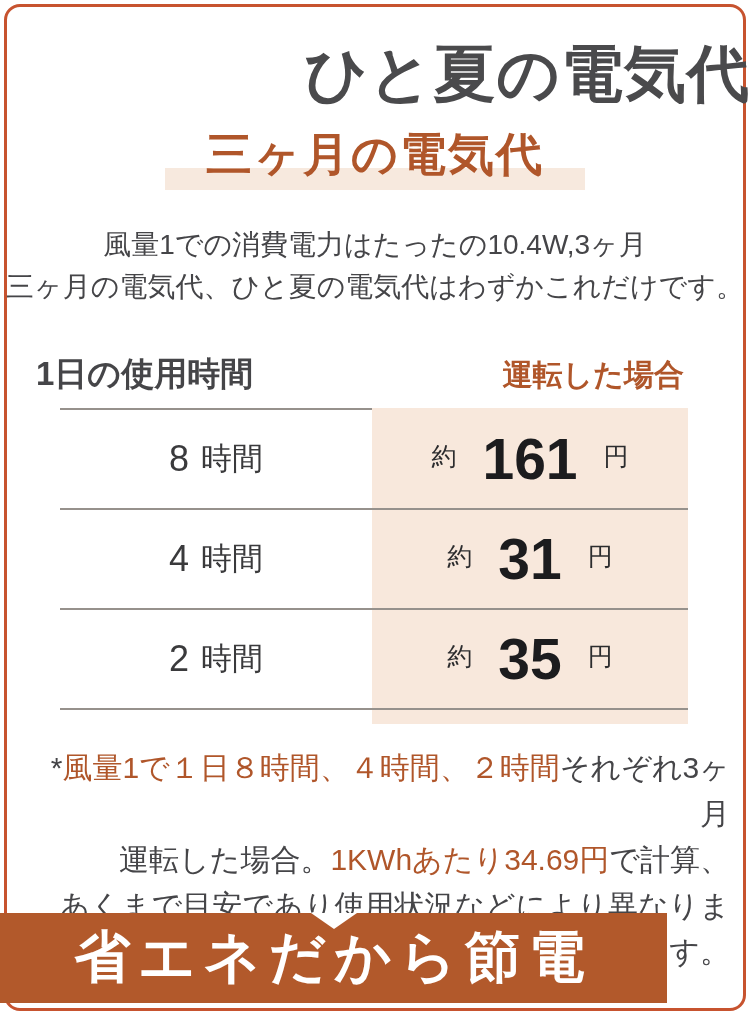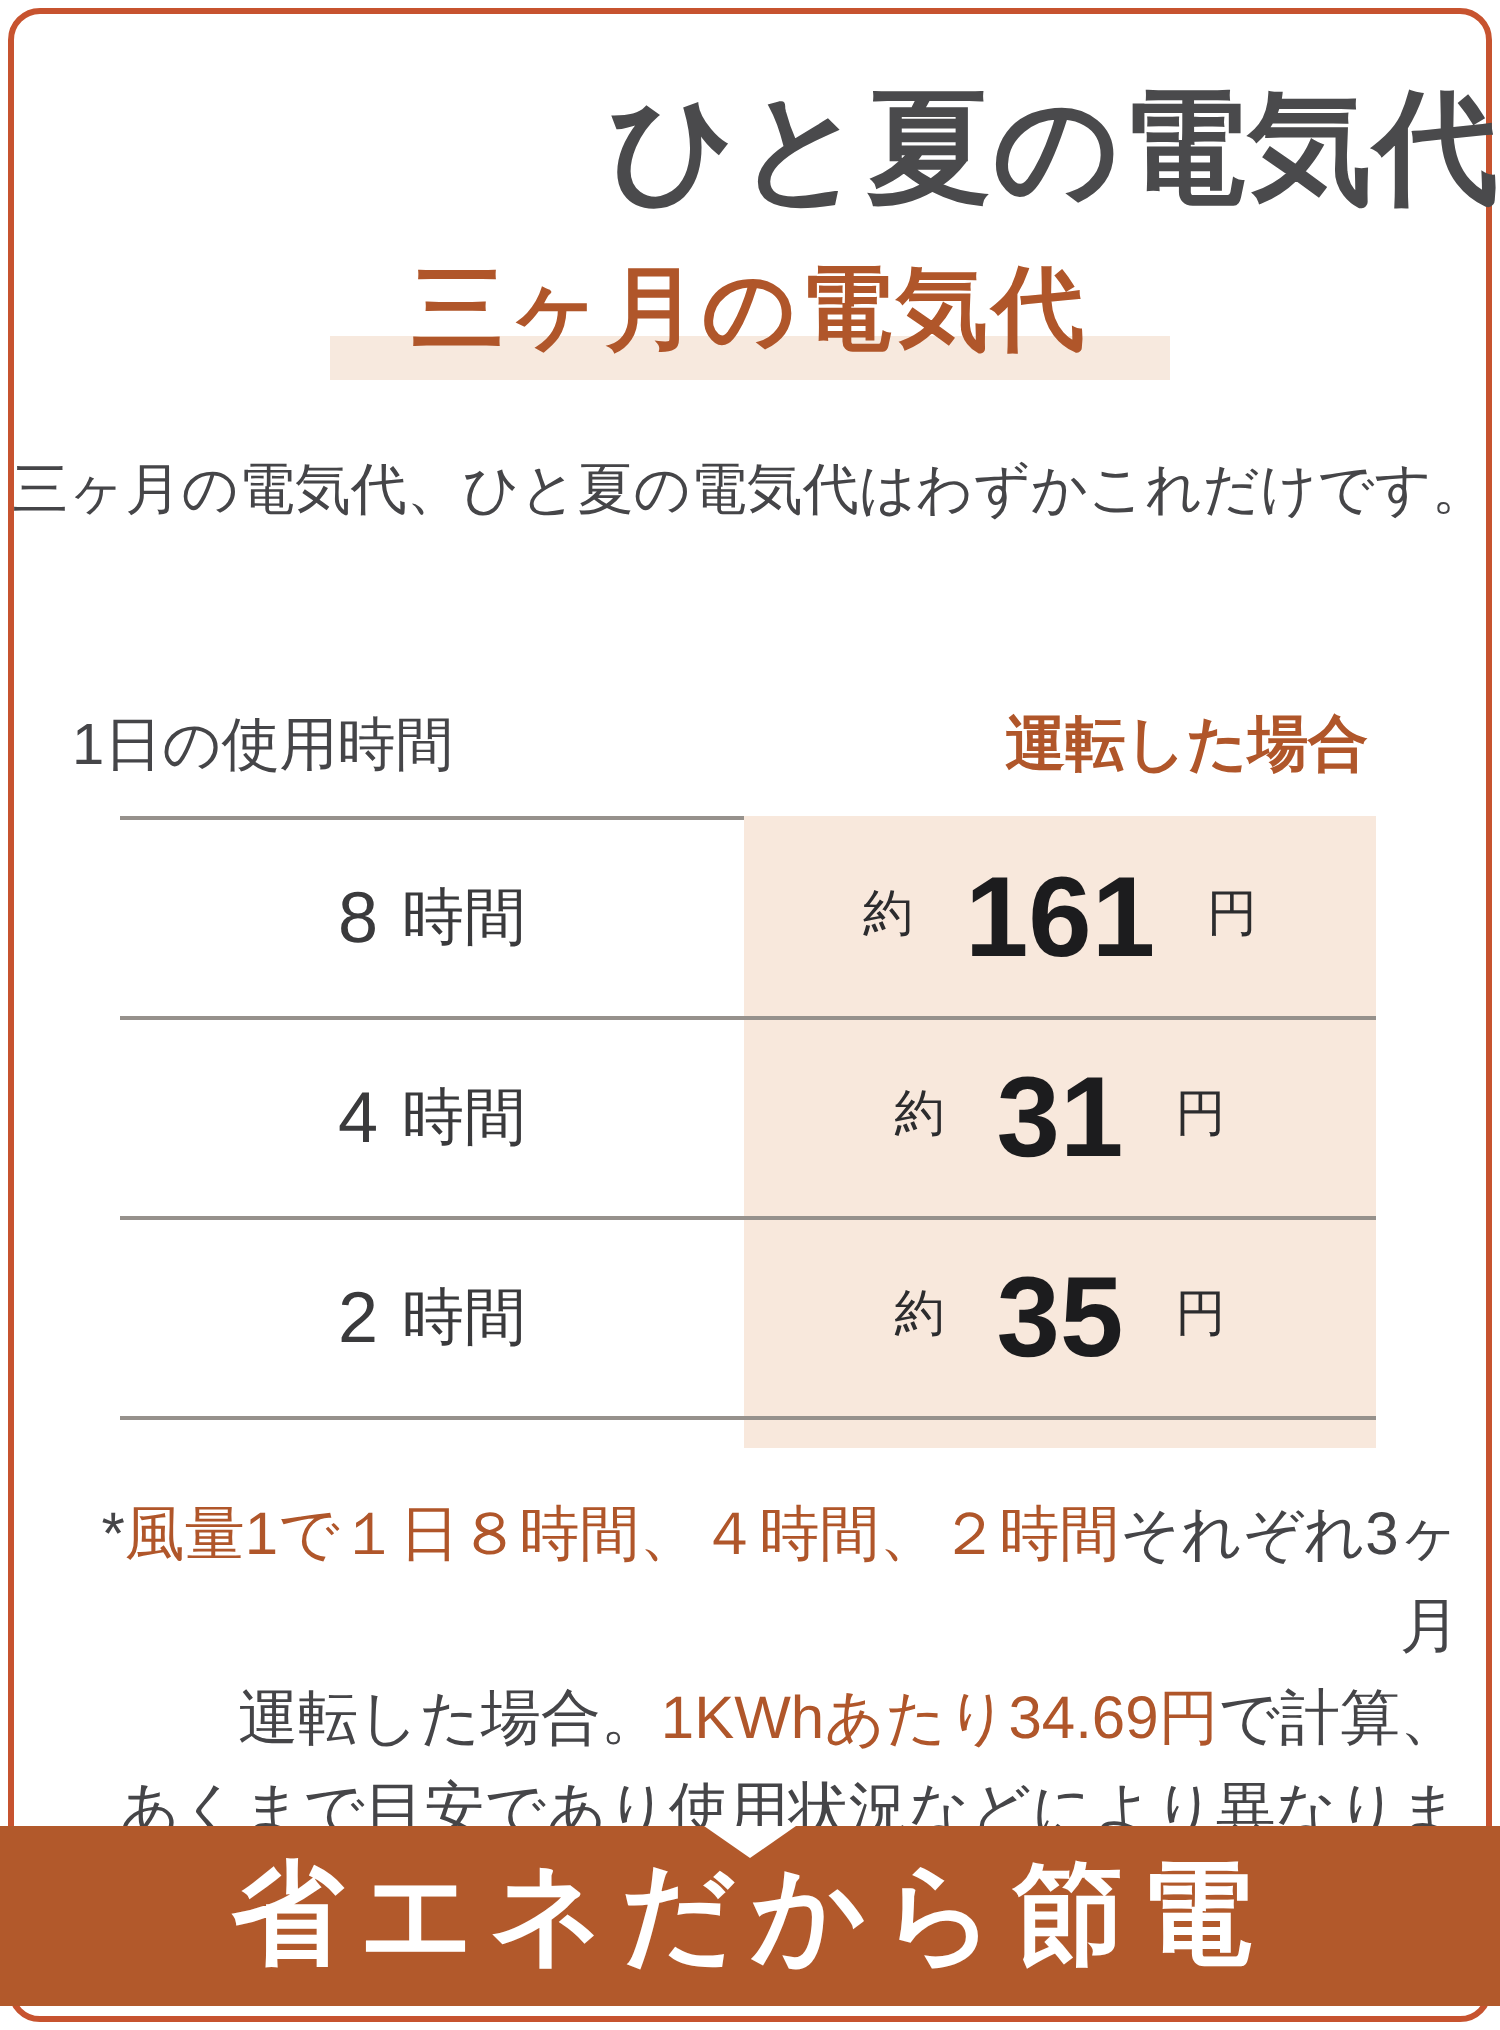--- a/index.html
+++ b/index.html
@@ -25,21 +25,21 @@
     position:relative; font-size:46px; font-weight:bold; color:var(--accent); letter-spacing:2px;
   }
   .intro {
     position:absolute; top:224px; left:0; width:100%;
     text-align:center; font-size:28px; line-height:42px; color:var(--body_gray);
   }
   .thead {
     position:absolute; top:352px; left:36px; right:66px;
     display:flex; justify-content:space-between; align-items:baseline;
   }
-  .thead-left  { font-size:29px; color:var(--body_gray); }
+  .thead-left  { font-size:33px; color:var(--body_gray);font-weight:bold; }
   .thead-right { font-size:30px; font-weight:bold; color:var(--accent); }
   .table { position:absolute; top:408px; left:60px; width:628px; border-top:2px solid var(--line); }
   .peach-col {
     position:absolute; left:312px; top:-2px; width:316px; height:316px;
     background:var(--peach); z-index:0;
   }
   .trow {
     position:relative; z-index:1; display:flex; height:98px;
     border-bottom:2px solid var(--line); align-items:center;
   }
@@ -54,21 +54,21 @@
   }
   .approx { font-size:25px; color:#2c2c2e; margin-top:-6px; }
   .yen    { font-size:25px; color:#2c2c2e; margin-top:-6px; }
   .cost-num { font-size:57px; font-weight:bold; color:#1c1c1e; }
   .footnote {
     position:absolute; top:745px; left:36px; width:694px;
     font-size:30px; line-height:46px; color:var(--body_gray); text-align:right;
   }
   .fn-orange { color:var(--accent); }
   .banner {
-    position:absolute; top:913px; left:0; width:750px; height:90px;
+    position:absolute; top:913px; left:0; width:667px; height:90px;
     background:var(--banner_bg);
   }
   .banner-notch {
     position:absolute; top:0; left:50%; transform:translateX(-50%);
     width:0; height:0;
     border-left:23px solid transparent; border-right:23px solid transparent;
     border-top:16px solid #ffffff;
   }
   .banner-text {
     width:100%; text-align:center; line-height:88px;
@@ -83,20 +83,21 @@
   <div class="frame"></div>
 
   <h1 class="title">ひと夏の電気代</h1>
 
   <div class="subtitle-wrap">
     <div class="subtitle-highlight"></div>
     <span class="subtitle-text">三ヶ月の電気代</span>
   </div>
 
   <div class="intro">
+    <div>風量1での消費電力はたったの10.4W,3ヶ月</div>
     <div>三ヶ月の電気代、ひと夏の電気代はわずかこれだけです。</div>
   </div>
 
   <div class="thead">
     <span class="thead-left">1日の使用時間</span>
     <span class="thead-right">運転した場合</span>
   </div>
 
   <div class="table">
     <div class="peach-col"></div>

